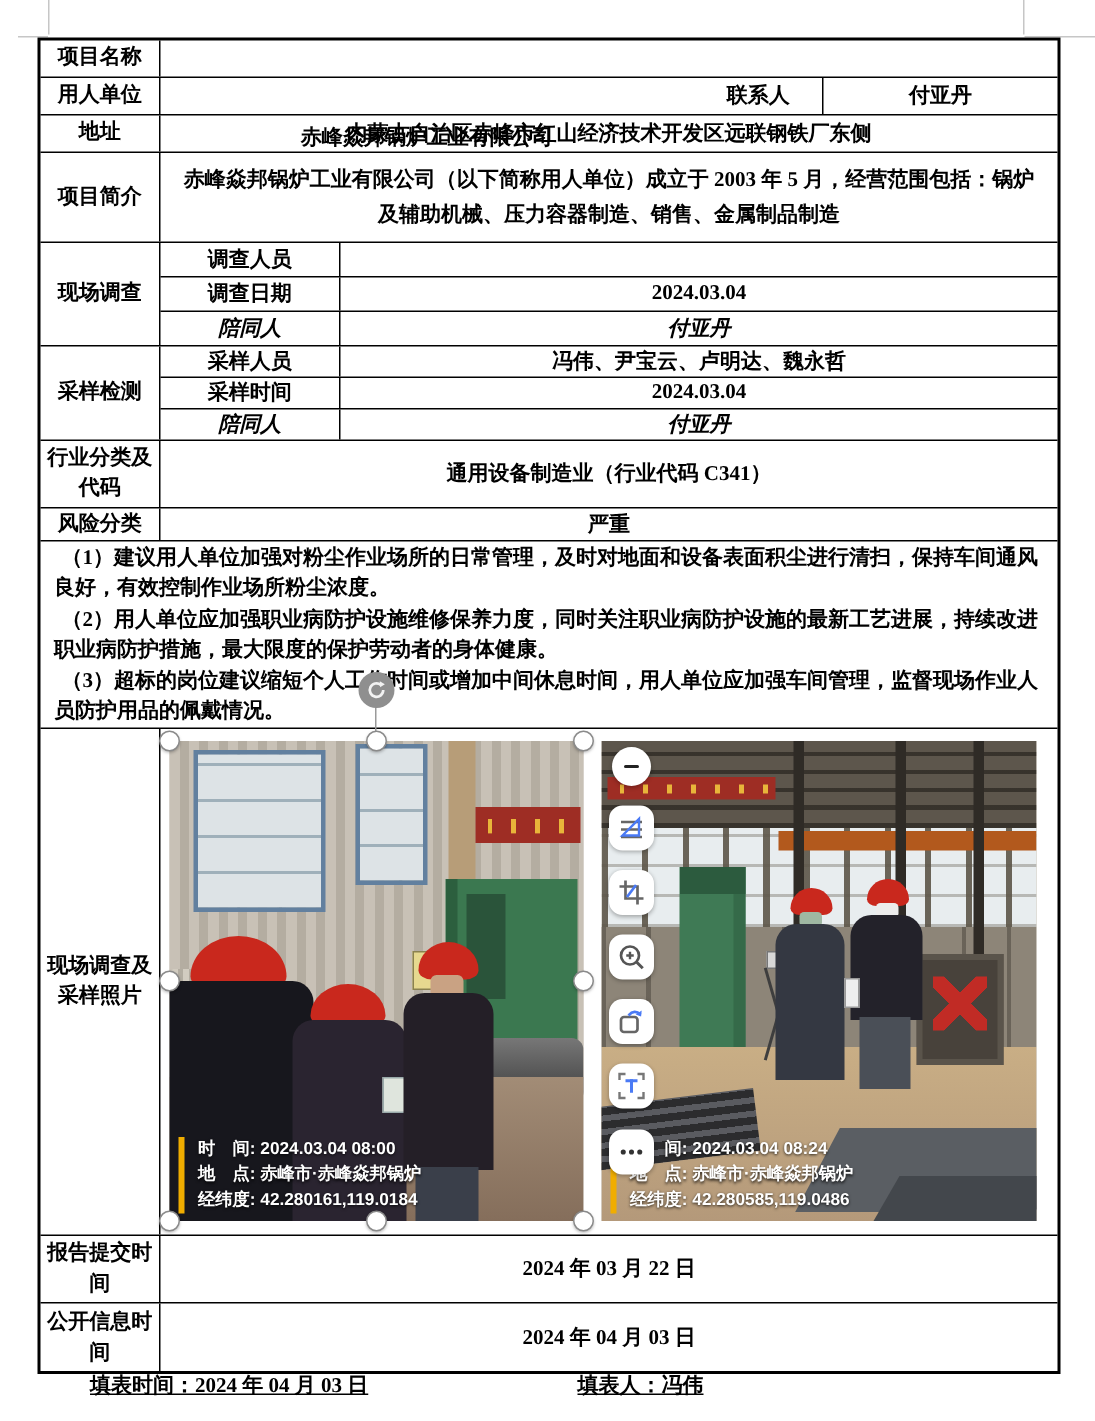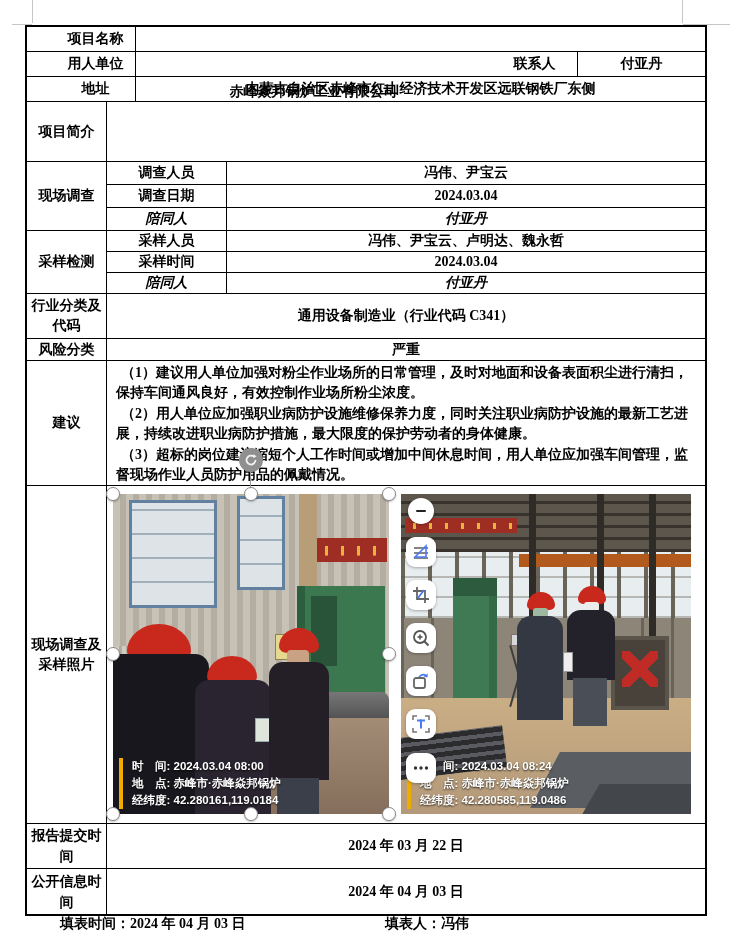--- a/index.html
+++ b/index.html
@@ -17,21 +17,21 @@
 
   
   .doc-table { position:absolute; left:25px; top:25px; width:682px; border:2px solid #000; background:#fff;
                font-size:14px; font-weight:700; color:#000; }
   .trow { display:flex; border-bottom:1px solid #000; align-items:stretch; }
   .trow:last-child { border-bottom:none; }
   .cell { display:flex; align-items:center; justify-content:center; text-align:center; }
   .lbl  { width:80px; border-right:1px solid #000; display:flex; align-items:center; justify-content:center;
           text-align:center; line-height:20px; padding:2px; }
   .val  { flex:1; }
-  .h25 { height:25px;padding-left:29px; }
+  .h25 { height:25px; }
   .r-intro { height:60px; }
   .r-intro .val { line-height:23px; padding:0 12px; }
   .w-val1 { width:356px; border-right:1px solid #000;margin-top:40px; }
   .w-contact { width:86px; border-right:1px solid #000; }
   .ginner { flex:1; display:flex; flex-direction:column; }
   .gline { display:flex; border-bottom:1px solid #000; flex:1; }
   .gline:last-child { border-bottom:none;font-style:italic; }
   .slbl { width:120px; border-right:1px solid #000; display:flex; align-items:center; justify-content:center; }
   .sval { flex:1; display:flex; align-items:center; justify-content:center; }
   .r-survey { height:69px; } .r-sampling { height:63px; }
@@ -39,21 +39,21 @@
   .r-advice { height:125px; }
   .r-advice .val { display:block; text-align:left; padding:2px 9px 0 9px; line-height:20.4px; }
   .r-advice p { text-indent:5px; }
   .r-photos { height:338px; }
   .r-photos .val { position:relative; display:block; }
   .r-time { height:45px; }
   .r-time .lbl { line-height:21px; }
 
   
   .footer { position:absolute; left:0; top:912px; width:100%; height:24px; font-size:14px; font-weight:700; }
-  .footer span { position:absolute; top:3px; white-space:nowrap; }
+  .footer span { position:absolute; top:3px; white-space:nowrap;text-decoration:underline; }
   .footer .f1 { left:60px; } .footer .f2 { left:385px; }
 
   
   .photo-wrap { position:absolute; }
   .pw-left  { left:6px; top:8px; width:276px; height:320px; }
   .pw-right { left:294px; top:8px; width:290px; height:320px; }
   .photo { position:absolute; inset:0; overflow:hidden; background:#b9b2a6; }
 
   
   .wallL { position:absolute; left:0; right:0; top:0; height:226px;
@@ -183,28 +183,28 @@
       <div class="cell val">付亚丹</div>
     </div>
 
     <div class="trow h25">
       <div class="lbl">地址</div>
       <div class="cell val">内蒙古自治区赤峰市红山经济技术开发区远联钢铁厂东侧</div>
     </div>
 
     <div class="trow r-intro">
       <div class="lbl">项目简介</div>
+      <div class="cell val">赤峰焱邦锅炉工业有限公司（以下简称用人单位）成立于 2003 年 5 月，经营范围包括：锅炉及辅助机械、压力容器制造、销售、金属制品制造</div>
     </div>
 
     <div class="trow r-survey">
       <div class="lbl">现场调查</div>
       <div class="ginner">
         <div class="gline">
           <div class="slbl">调查人员</div>
-          <div class="sval">冯伟、尹宝云</div>
         </div>
         <div class="gline">
           <div class="slbl">调查日期</div>
           <div class="sval">2024.03.04</div>
         </div>
         <div class="gline">
           <div class="slbl">陪同人</div>
           <div class="sval">付亚丹</div>
         </div>
       </div>
@@ -232,21 +232,20 @@
       <div class="lbl">行业分类及代码</div>
       <div class="cell val">通用设备制造业（行业代码 C341）</div>
     </div>
 
     <div class="trow r-risk">
       <div class="lbl">风险分类</div>
       <div class="cell val">严重</div>
     </div>
 
     <div class="trow r-advice">
-      <div class="lbl">建议</div>
       <div class="val">
         <p>（1）建议用人单位加强对粉尘作业场所的日常管理，及时对地面和设备表面积尘进行清扫，保持车间通风良好，有效控制作业场所粉尘浓度。</p>
         <p>（2）用人单位应加强职业病防护设施维修保养力度，同时关注职业病防护设施的最新工艺进展，持续改进职业病防护措施，最大限度的保护劳动者的身体健康。</p>
         <p>（3）超标的岗位建议缩短个人工作时间或增加中间休息时间，用人单位应加强车间管理，监督现场作业人员防护用品的佩戴情况。</p>
       </div>
     </div>
 
     <div class="trow r-photos">
       <div class="lbl">现场调查及采样照片</div>
       <div class="val">

